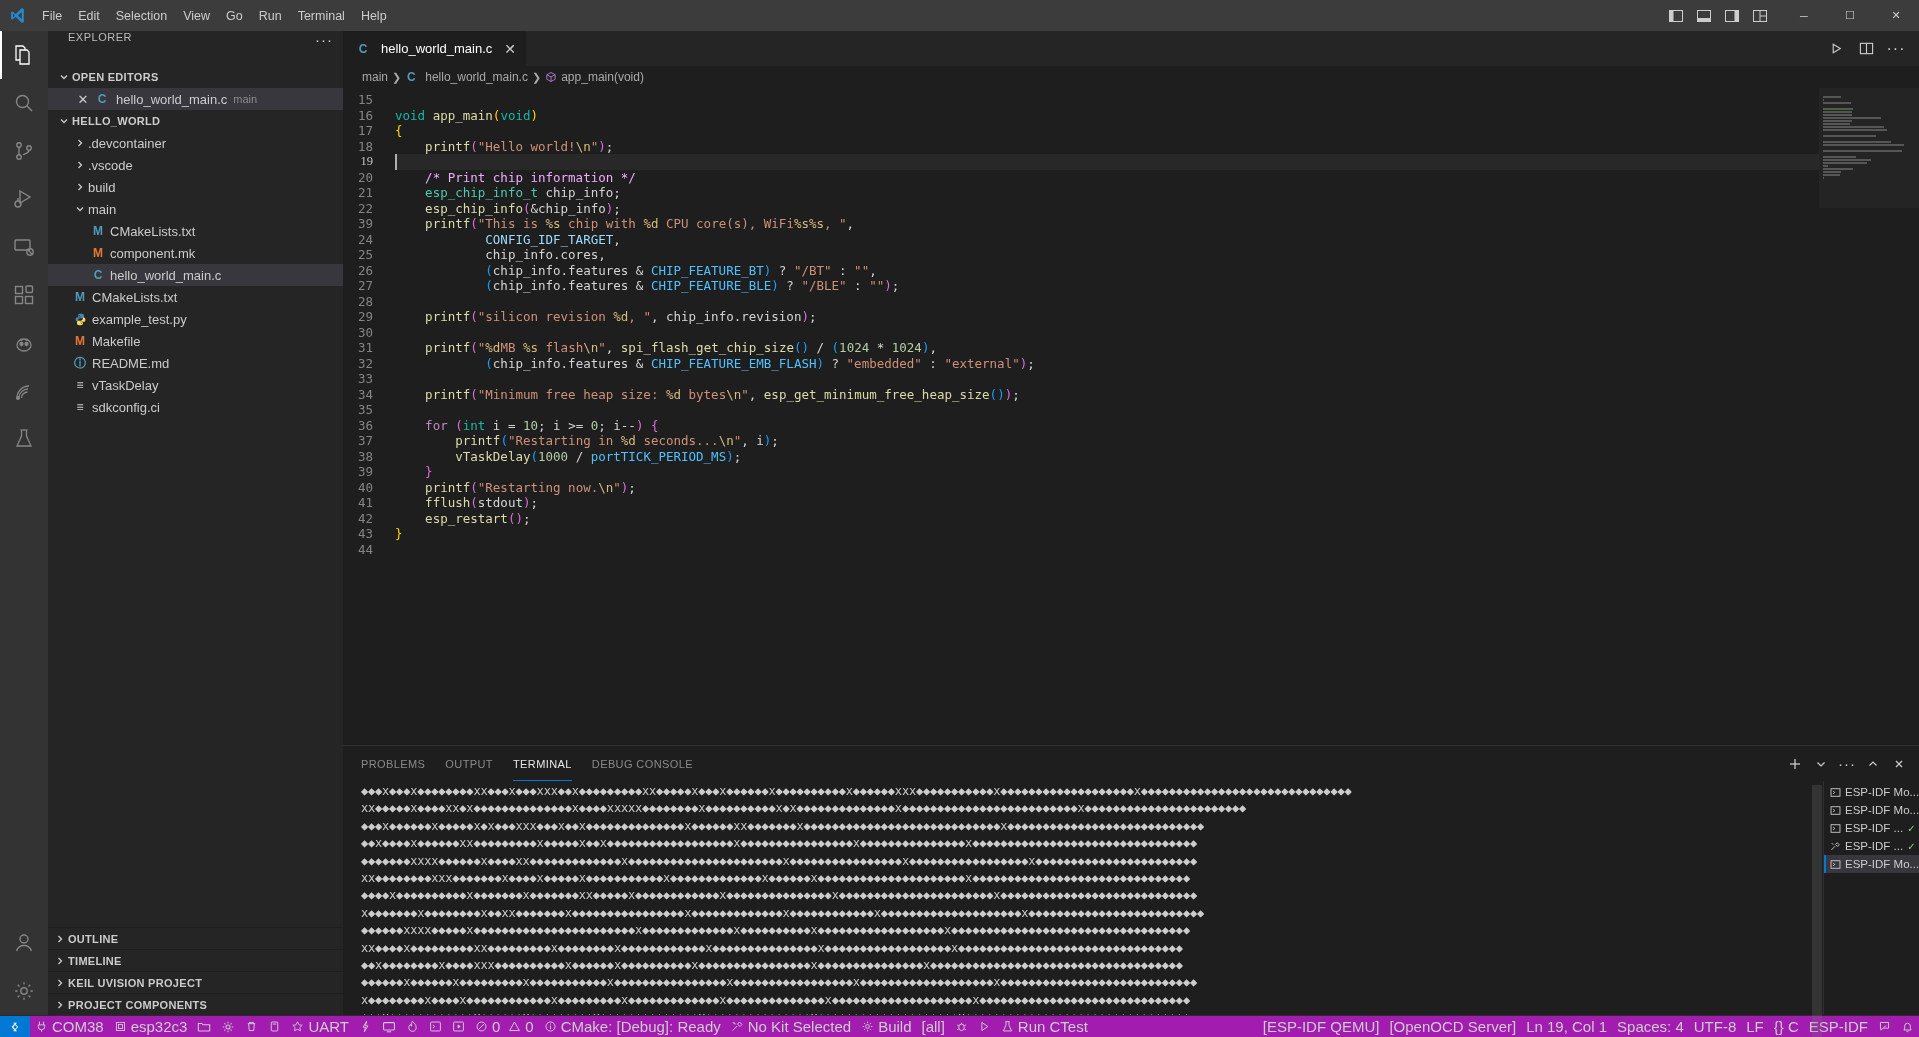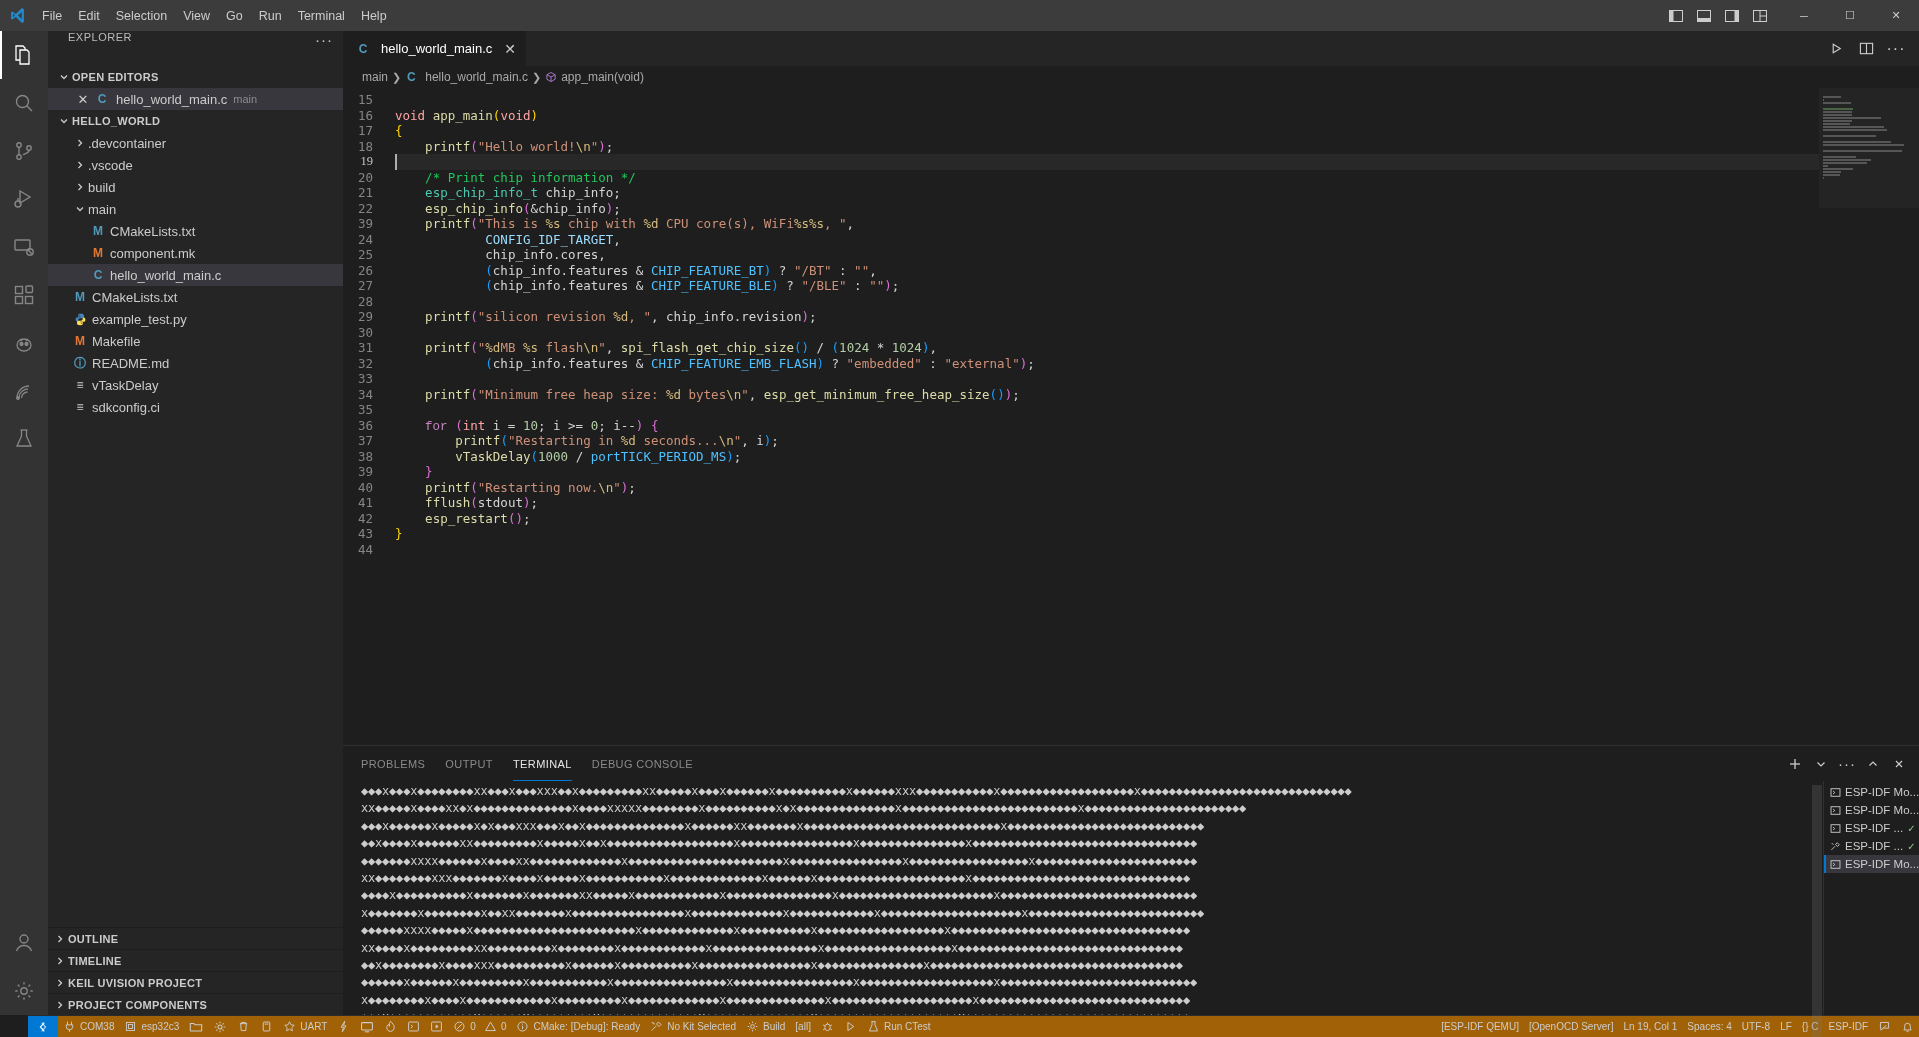--- a/index.html
+++ b/index.html
@@ -128,28 +128,28 @@
     font-size: 12.5px; line-height: 15.5px; padding-top: 4px; overflow: hidden; position: relative;
   }
   .gutter { width: 52px; flex: 0 0 52px; text-align: right; color: #858585; user-select: none; }
   .gutter .ln { height: 15.5px; padding-right: 22px; }
   .gutter .ln.cur { color: #c6c6c6; font-family: Liberation Serif, serif; }
   .code-lines { flex: 1 1 auto; position: relative; white-space: pre; }
   .code-lines .cl { height: 15.5px; }
   .code-lines .cl.cur-line { background: #282828; box-shadow: inset 0 0 0 1px #282828; }
 
   
-  .t-kw    { color: #fca5a5; }
-  .t-kw2   { color: #c586c0; font-family: Liberation Mono, monospace; }
+  .t-kw    { color: #14b8a6; }
+  .t-kw2   { color: #c586c0; }
   .t-type  { color: #4ec9b0; }
   .t-fn    { color: #dcdcaa; }
   .t-str   { color: #ce9178; }
   .t-esc   { color: #d7ba7d; }
   .t-num   { color: #b5cea8; }
-  .t-com   { color: #22c55e; }
+  .t-com   { color: #f0abfc; }
   .t-var   { color: #9cdcfe; }
   .t-const { color: #4fc1ff; }
   .t-plain { color: #d4d4d4; }
   .t-br1   { color: #ffd700; }
   .t-br2   { color: #da70d6; }
   .t-br3   { color: #179fff; }
 
   .cursor-bar {
     position: absolute; width: 2px; background: #aeafad; left: 0px; top: 0;
     height: 15.5px;
@@ -198,22 +198,22 @@
     height: 18px; display: flex; align-items: center; gap: 4px; padding: 0 4px 0 6px;
     color: #cccccc; white-space: nowrap; overflow: hidden;
   }
   .tl-item.selected { background: #37373d; position: relative; }
   .tl-item.selected::before { content:""; position:absolute; left:0; top:0; bottom:0; width:2px; background:#0078d4; }
   .tl-item .chk { margin-left: auto; color: #89d185; font-size: 10px; }
   .tl-ico { width: 13px; display: inline-flex; align-items: center; justify-content: center; }
 
   
   .statusbar {
-    height: 22px; flex: 0 0 22px; background: #a16207; display: flex; align-items: center;
-    font-size: 10px; color: #cccccc; border-top: 1px solid #2b2b2b; margin-left: 28px;
+    height: 22px; flex: 0 0 22px; background: #a21caf; display: flex; align-items: center;
+    font-size: 15px; color: #cccccc; border-top: 1px solid #2b2b2b;
   }
   .sb-remote {
     background: #0078d4; color: #ffffff; height: 22px; display: flex; align-items: center;
     padding: 0 8px; gap: 4px;
   }
   .sb-item { height: 22px; display: flex; align-items: center; padding: 0 5px; gap: 4px; white-space: nowrap; }
   .sb-right { margin-left: auto; display: flex; align-items: center; }
   .ico { display: inline-flex; align-items: center; justify-content: center; }
   svg { display: block; }
 </style>

